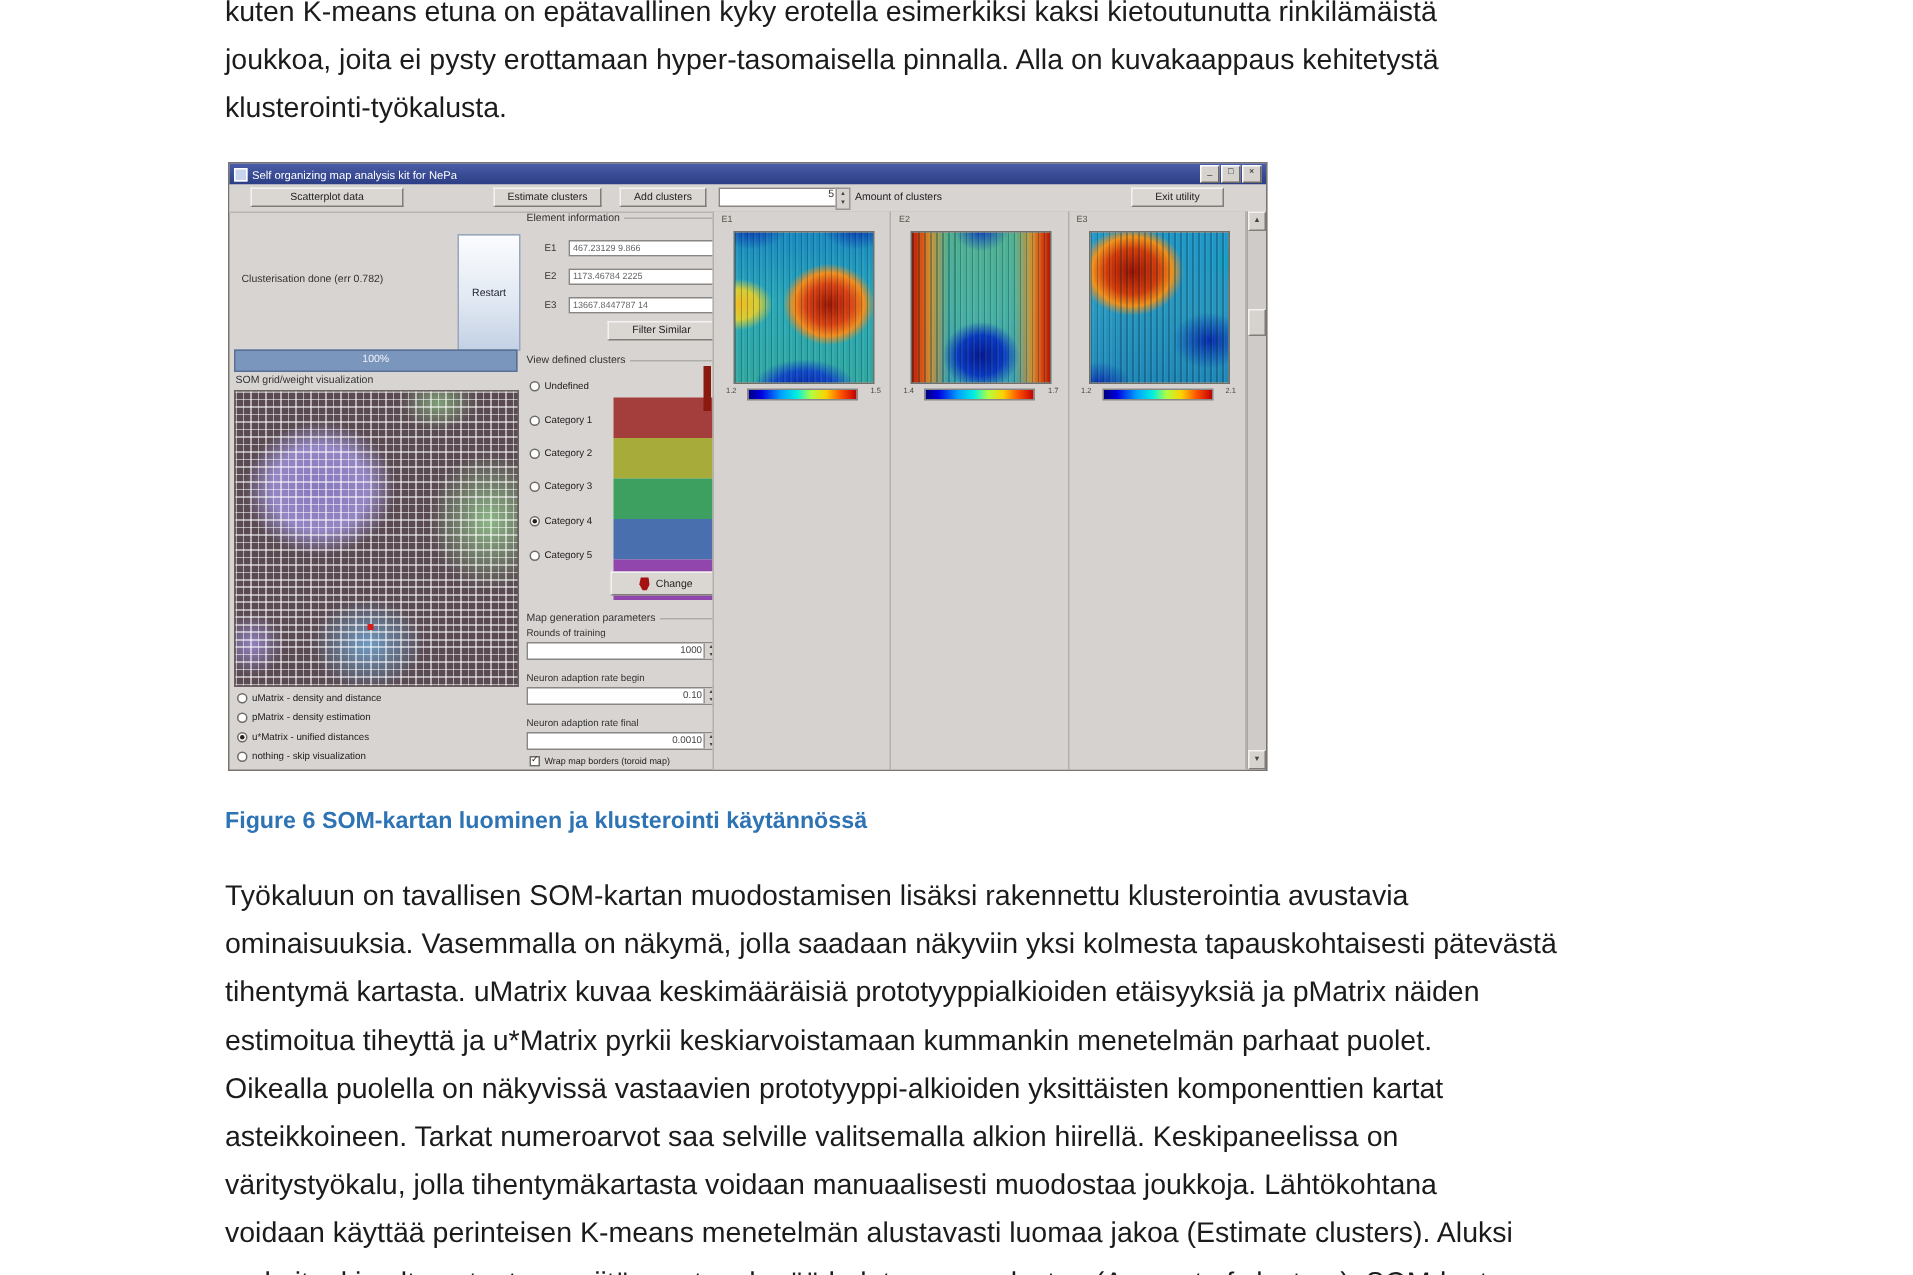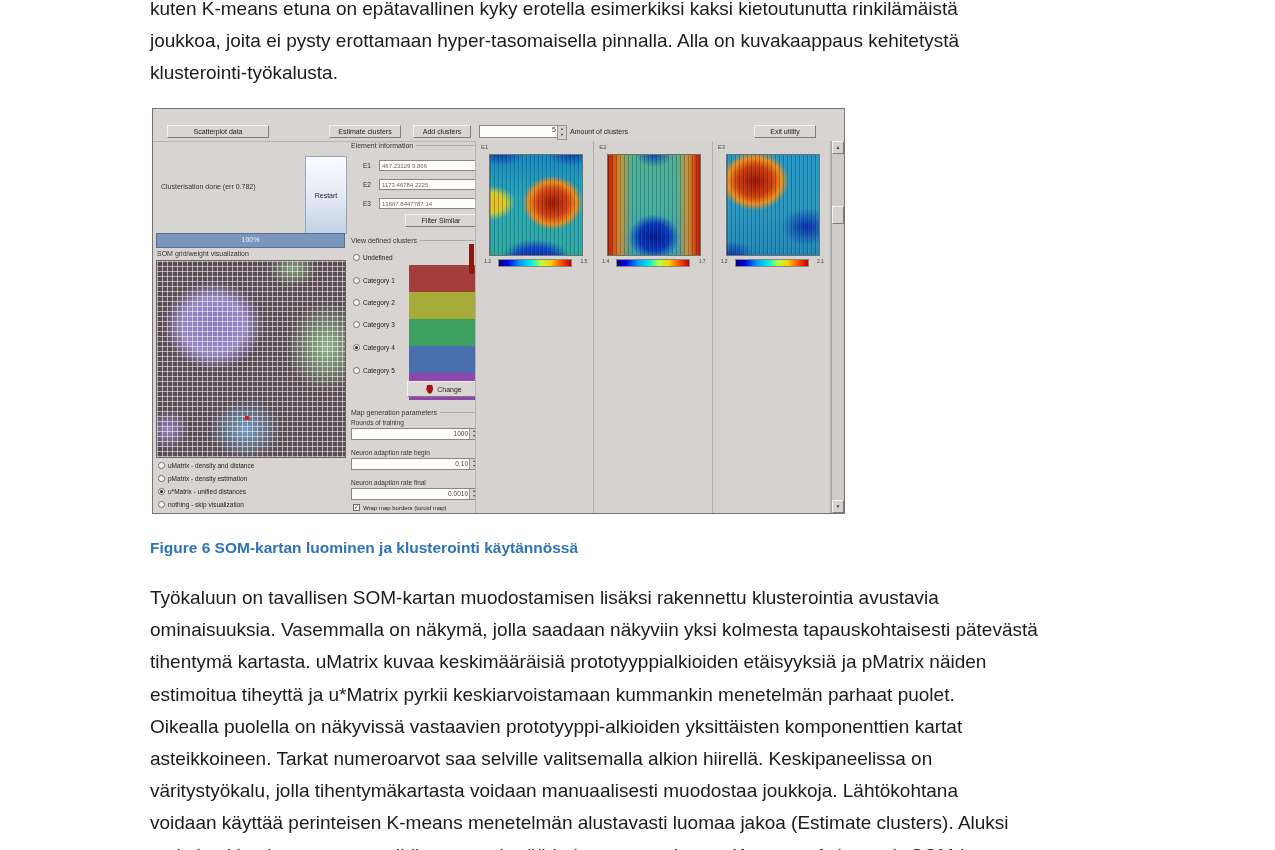--- a/index.html
+++ b/index.html
@@ -136,20 +136,29 @@
 <body>
 
 <div class="page">
 
   <div id="para1" class="para">kuten K-means etuna on epätavallinen kyky erotella esimerkiksi kaksi kietoutunutta rinkilämäistä
 joukkoa, joita ei pysty erottamaan hyper-tasomaisella pinnalla. Alla on kuvakaappaus kehitetystä
 klusterointi-työkalusta.</div>
 
   <div class="app">
 
+    <div class="titlebar">
+      <span class="app-icon"></span>
+      <span>Self organizing map analysis kit for NePa</span>
+      <span class="win-btns">
+        <span class="win-btn">_</span>
+        <span class="win-btn">□</span>
+        <span class="win-btn">×</span>
+      </span>
+    </div>
 
     <div class="toolbar">
       <div id="btn-scatter" class="tbtn">Scatterplot data</div>
       <div id="btn-estimate" class="tbtn">Estimate clusters</div>
       <div id="btn-add" class="tbtn">Add clusters</div>
       <div class="spin-field">5</div>
       <div class="spin-ctrl">▲<br>▼</div>
       <div class="amount-label">Amount of clusters</div>
       <div id="btn-exit" class="tbtn">Exit utility</div>
     </div>

